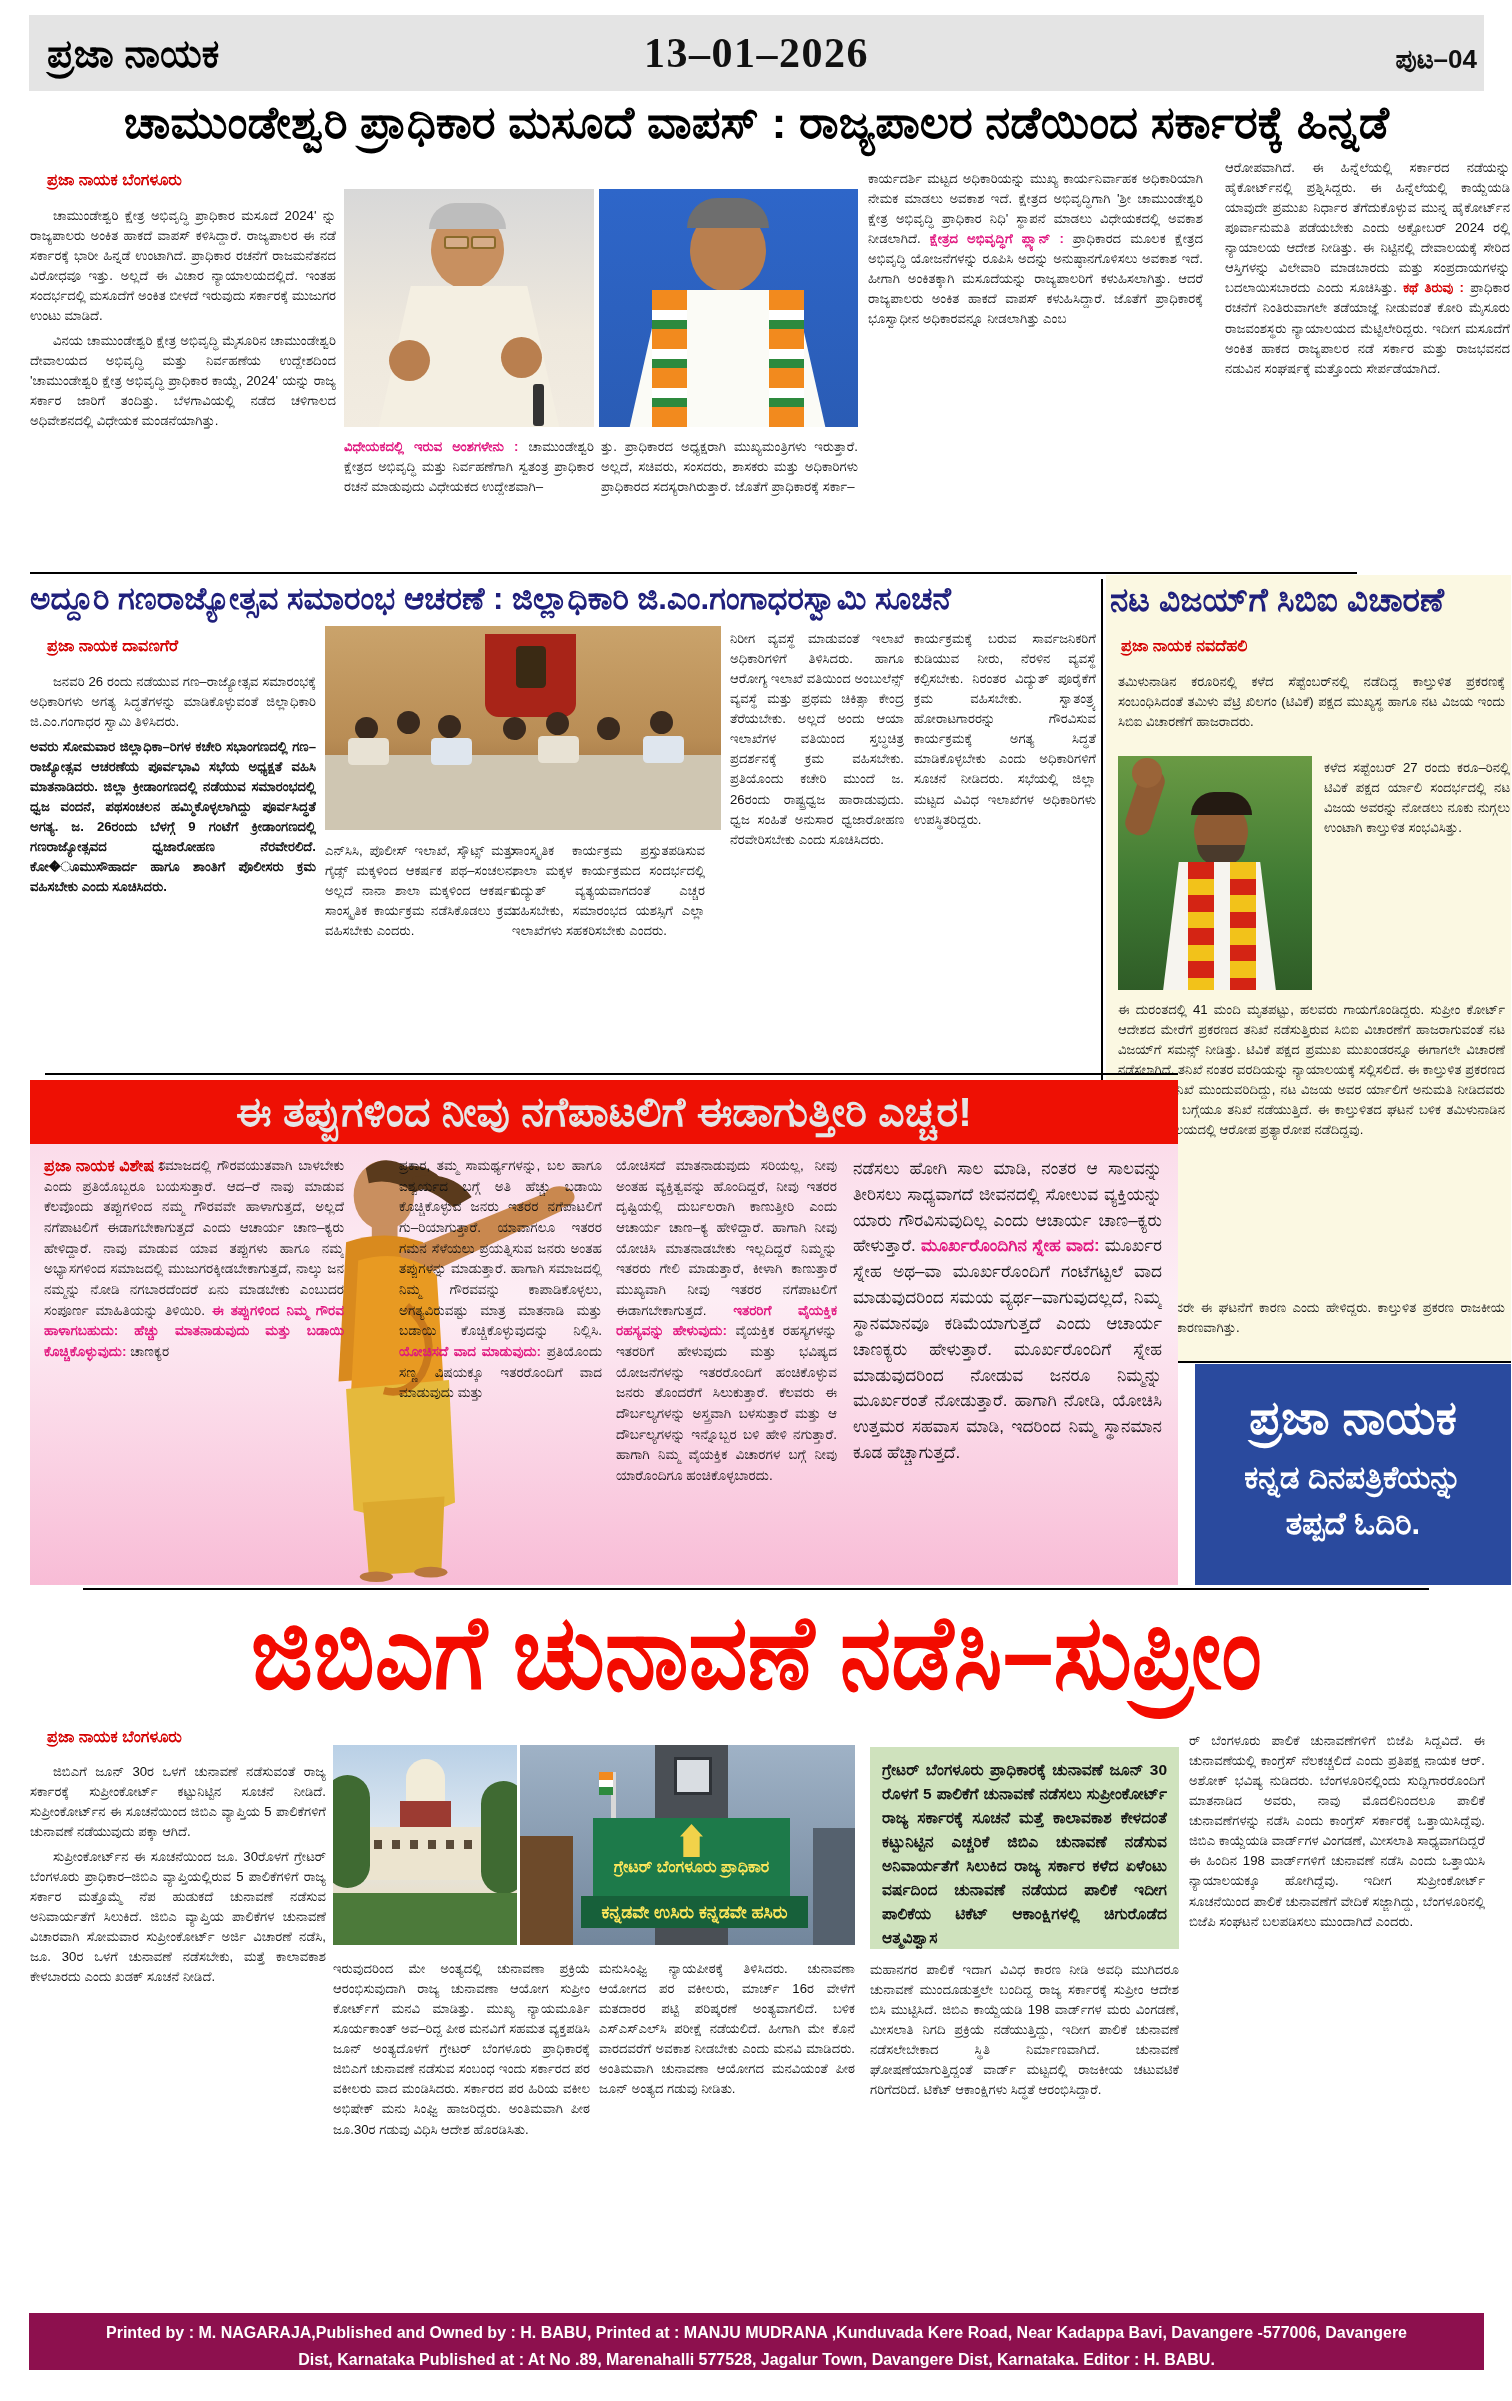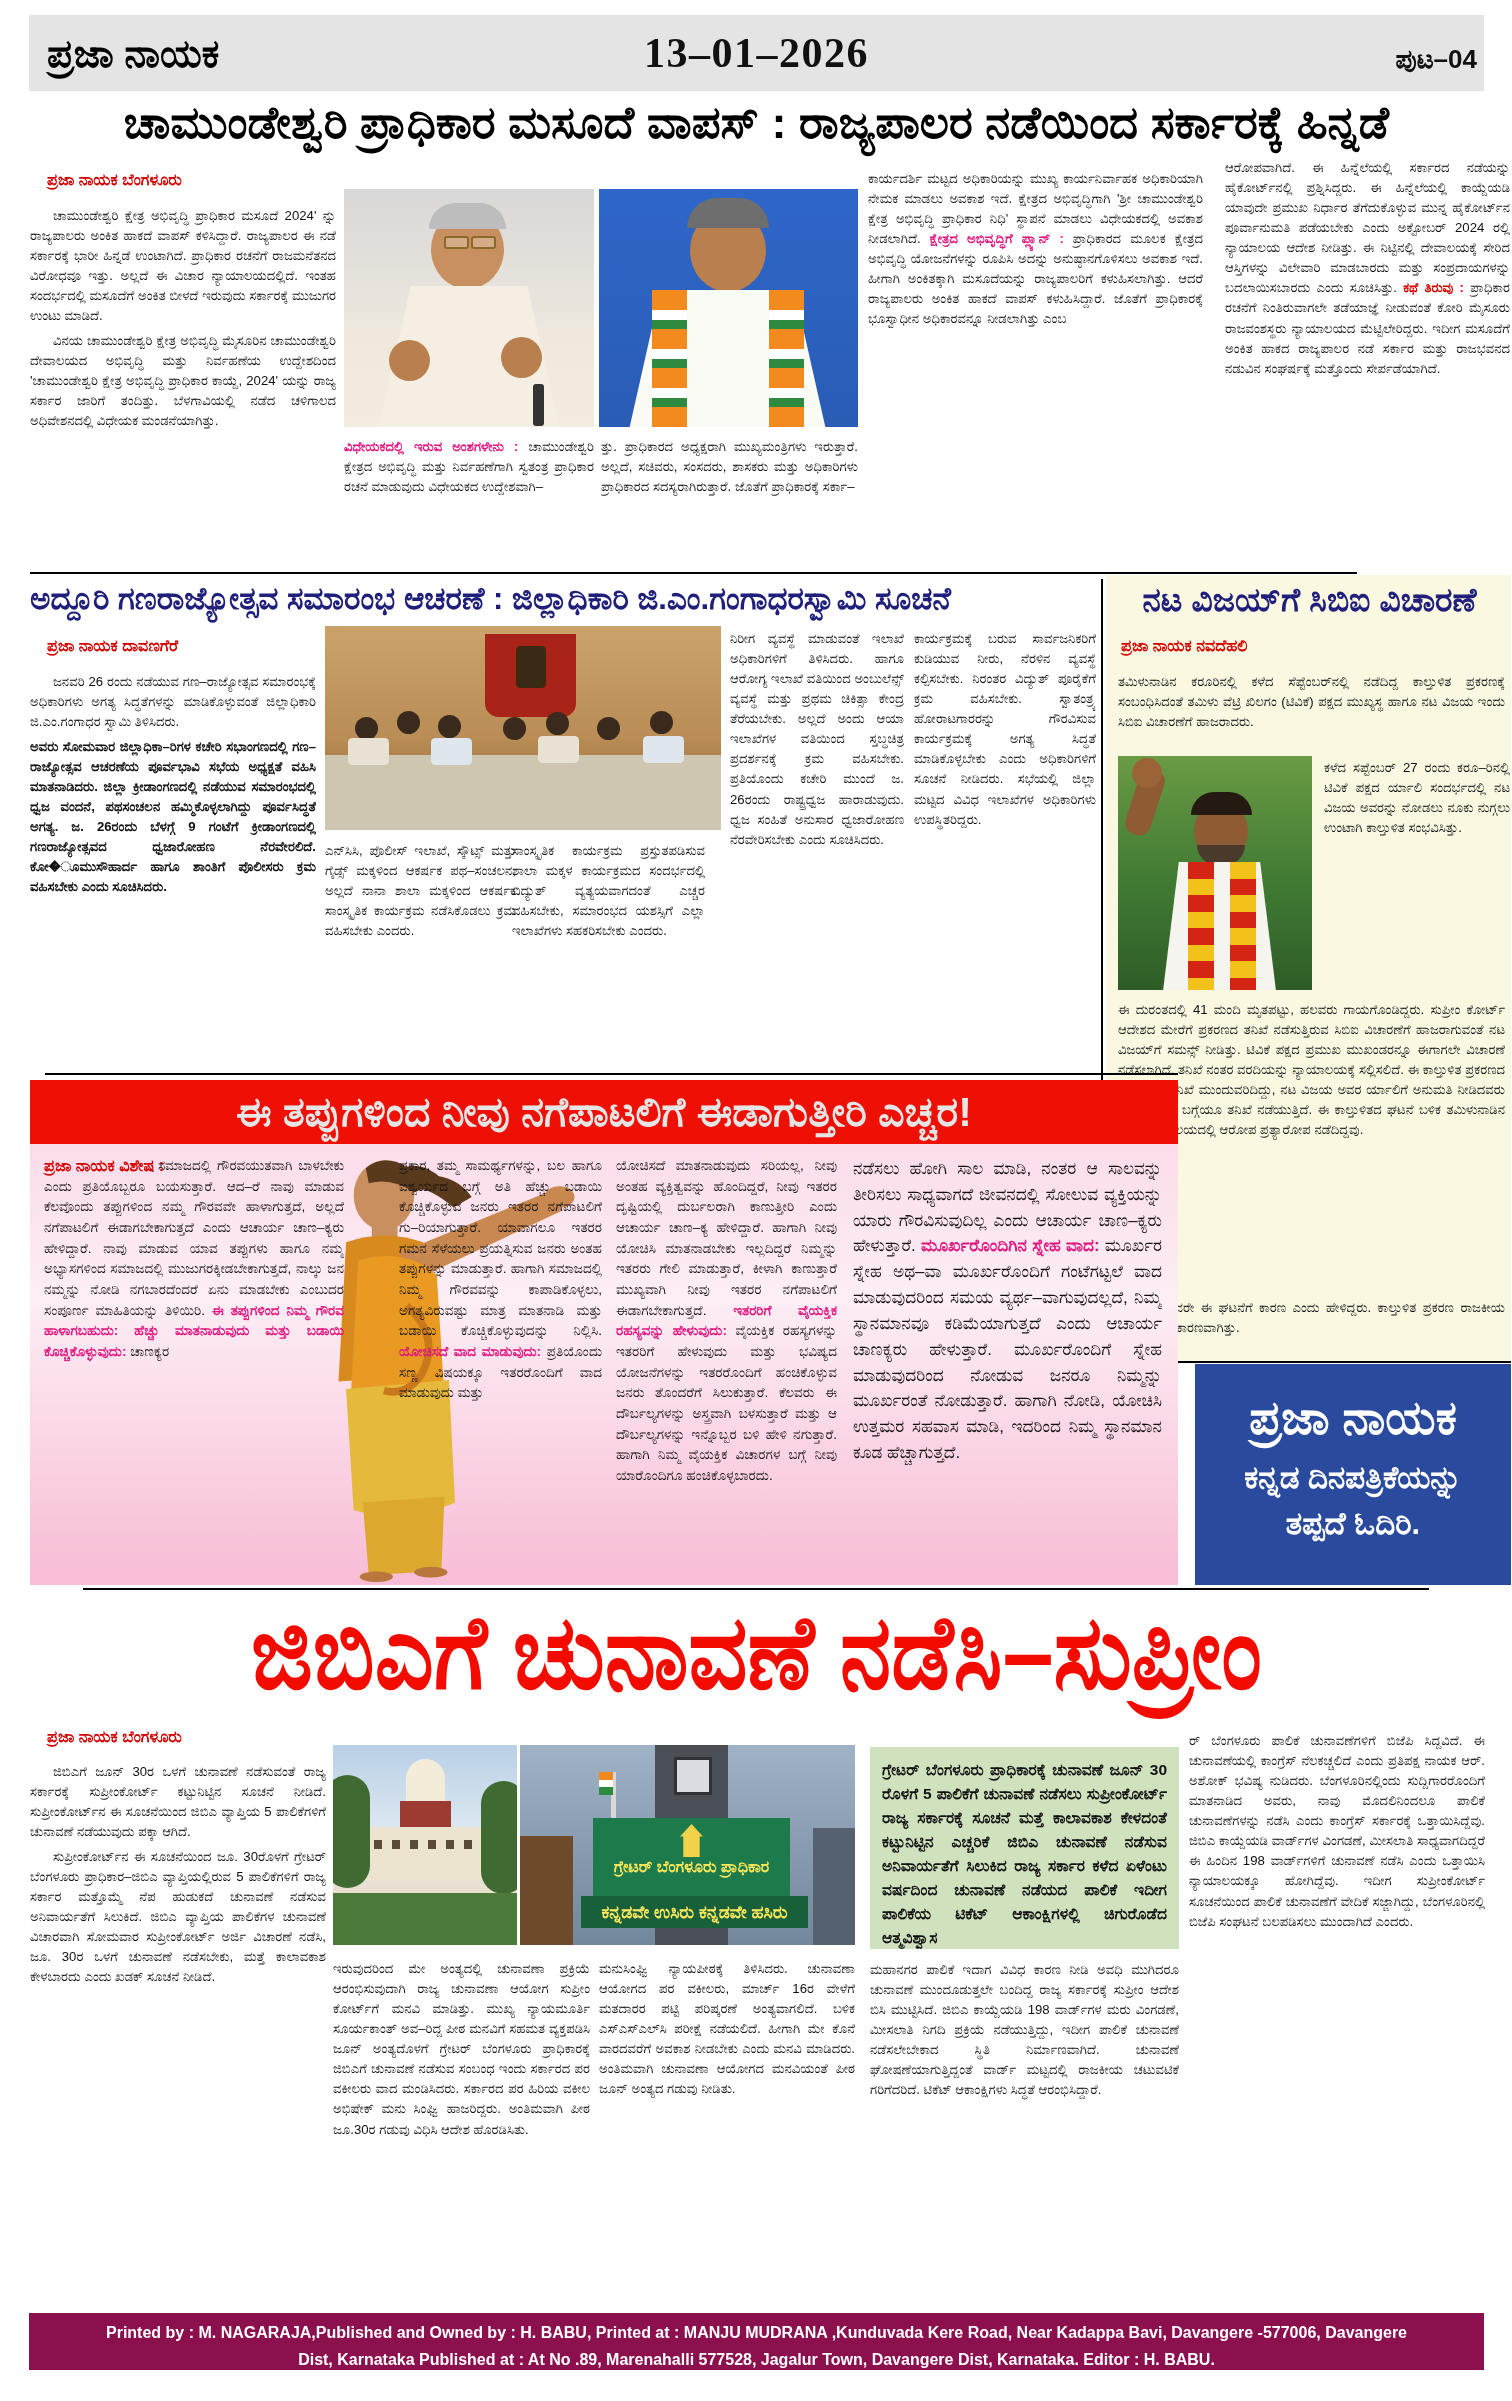--- a/index.html
+++ b/index.html
@@ -133,21 +133,21 @@
     <div style="position:absolute;left:23px;top:112px;width:41px;height:27px;background:#e8e2d4;border-radius:4.5px;"></div>
     <div style="position:absolute;left:106px;top:112px;width:41px;height:27px;background:#dfe6ee;border-radius:4.5px;"></div>
     <div style="position:absolute;left:213px;top:110px;width:41px;height:27px;background:#e8e2d4;border-radius:4.5px;"></div>
     <div style="position:absolute;left:318px;top:110px;width:41px;height:27px;background:#dfe6ee;border-radius:4.5px;"></div>
   </div>
   <div class="col" style="left:325px;top:841px;width:191px;height:221px;">ಎನ್‌ಸಿಸಿ, ಪೊಲೀಸ್ ಇಲಾಖೆ, ಸ್ಕೌಟ್ಸ್ ಮತ್ತು ಗೈಡ್ಸ್ ಮಕ್ಕಳಿಂದ ಆಕರ್ಷಕ ಪಥ–ಸಂಚಲನ, ಅಲ್ಲದೆ ನಾನಾ ಶಾಲಾ ಮಕ್ಕಳಿಂದ ಆಕರ್ಷಕ ಸಾಂಸ್ಕೃತಿಕ ಕಾರ್ಯಕ್ರಮ ನಡೆಸಿಕೊಡಲು ಕ್ರಮ ವಹಿಸಬೇಕು ಎಂದರು.</div>
   <div class="col" style="left:512px;top:841px;width:193px;height:221px;">ಸಾಂಸ್ಕೃತಿಕ ಕಾರ್ಯಕ್ರಮ ಪ್ರಸ್ತುತಪಡಿಸುವ ಶಾಲಾ ಮಕ್ಕಳ ಕಾರ್ಯಕ್ರಮದ ಸಂದರ್ಭದಲ್ಲಿ ವಿದ್ಯುತ್ ವ್ಯತ್ಯಯವಾಗದಂತೆ ಎಚ್ಚರ ವಹಿಸಬೇಕು, ಸಮಾರಂಭದ ಯಶಸ್ಸಿಗೆ ಎಲ್ಲಾ ಇಲಾಖೆಗಳು ಸಹಕರಿಸಬೇಕು ಎಂದರು.</div>
   <div class="col" style="left:730px;top:629px;width:174px;height:433px;">ನಿರೀಗ ವ್ಯವಸ್ಥೆ ಮಾಡುವಂತೆ ಇಲಾಖೆ ಅಧಿಕಾರಿಗಳಿಗೆ ತಿಳಿಸಿದರು. ಹಾಗೂ ಆರೋಗ್ಯ ಇಲಾಖೆ ವತಿಯಿಂದ ಅಂಬುಲೆನ್ಸ್ ವ್ಯವಸ್ಥೆ ಮತ್ತು ಪ್ರಥಮ ಚಿಕಿತ್ಸಾ ಕೇಂದ್ರ ತೆರೆಯಬೇಕು. ಅಲ್ಲದೆ ಅಂದು ಆಯಾ ಇಲಾಖೆಗಳ ವತಿಯಿಂದ ಸ್ತಬ್ಧಚಿತ್ರ ಪ್ರದರ್ಶನಕ್ಕೆ ಕ್ರಮ ವಹಿಸಬೇಕು. ಪ್ರತಿಯೊಂದು ಕಚೇರಿ ಮುಂದೆ ಜ. 26ರಂದು ರಾಷ್ಟ್ರಧ್ವಜ ಹಾರಾಡುವುದು. ಧ್ವಜ ಸಂಹಿತೆ ಅನುಸಾರ ಧ್ವಜಾರೋಹಣ ನೆರವೇರಿಸಬೇಕು ಎಂದು ಸೂಚಿಸಿದರು.</div>
   <div class="col" style="left:914px;top:629px;width:182px;height:433px;">ಕಾರ್ಯಕ್ರಮಕ್ಕೆ ಬರುವ ಸಾರ್ವಜನಿಕರಿಗೆ ಕುಡಿಯುವ ನೀರು, ನೆರಳಿನ ವ್ಯವಸ್ಥೆ ಕಲ್ಪಿಸಬೇಕು. ನಿರಂತರ ವಿದ್ಯುತ್ ಪೂರೈಕೆಗೆ ಕ್ರಮ ವಹಿಸಬೇಕು. ಸ್ವಾತಂತ್ರ್ಯ ಹೋರಾಟಗಾರರನ್ನು ಗೌರವಿಸುವ ಕಾರ್ಯಕ್ರಮಕ್ಕೆ ಅಗತ್ಯ ಸಿದ್ಧತೆ ಮಾಡಿಕೊಳ್ಳಬೇಕು ಎಂದು ಅಧಿಕಾರಿಗಳಿಗೆ ಸೂಚನೆ ನೀಡಿದರು. ಸಭೆಯಲ್ಲಿ ಜಿಲ್ಲಾ ಮಟ್ಟದ ವಿವಿಧ ಇಲಾಖೆಗಳ ಅಧಿಕಾರಿಗಳು ಉಪಸ್ಥಿತರಿದ್ದರು.</div>
 
-  <div class="abs h-blue" style="left:1110px;top:581px;width:399px;font-size:33px;text-align:center;white-space:nowrap;">ನಟ ವಿಜಯ್‌ಗೆ ಸಿಬಿಐ ವಿಚಾರಣೆ</div>
+  <div class="abs h-blue" style="left:1110px;top:581px;width:399px;font-size:33px;white-space:nowrap;">ನಟ ವಿಜಯ್‌ಗೆ ಸಿಬಿಐ ವಿಚಾರಣೆ</div>
   <div class="byline" style="left:1121px;top:637px;">ಪ್ರಜಾ ನಾಯಕ ನವದೆಹಲಿ</div>
   <div class="col" style="left:1118px;top:672px;width:387px;height:82px;">ತಮಿಳುನಾಡಿನ ಕರೂರಿನಲ್ಲಿ ಕಳೆದ ಸೆಪ್ಟೆಂಬರ್‌ನಲ್ಲಿ ನಡೆದಿದ್ದ ಕಾಲ್ತುಳಿತ ಪ್ರಕರಣಕ್ಕೆ ಸಂಬಂಧಿಸಿದಂತೆ ತಮಿಳು ವೆಟ್ರಿ ಖಿಲಗಂ (ಟಿವಿಕೆ) ಪಕ್ಷದ ಮುಖ್ಯಸ್ಥ ಹಾಗೂ ನಟ ವಿಜಯ ಇಂದು ಸಿಬಿಐ ವಿಚಾರಣೆಗೆ ಹಾಜರಾದರು.</div>
   <div class="photo ph-vijay" style="left:1118px;top:756px;width:194px;height:234px;">
     <div style="position:absolute;left:13.6px;top:12px;width:26px;height:68px;background:#8f5b33;border-radius:12px;transform:rotate(18deg);"></div>
     <div class="head-c" style="left:13.6px;top:1.5px;width:30px;height:30px;background:#9a6438;"></div>
     <div class="head-c" style="left:76px;top:45px;width:54px;height:61px;background:#8f5b33;"></div>
     <div style="position:absolute;left:73px;top:36px;width:61px;height:23px;border-radius:30px 30px 0 0;background:#241a12;"></div>
     <div style="position:absolute;left:79px;top:89px;width:48px;height:19.7px;border-radius:0 0 23px 23px;background:#4a3a2c;"></div>
     <div class="shirt" style="left:45px;top:106px;width:113px;height:129px;background:#f6f4ef;clip-path:polygon(14% 0,86% 0,100% 100%,0 100%);"></div>
     <div class="shirt" style="left:70px;top:106px;width:26px;height:129px;background:repeating-linear-gradient(180deg,#d42414 0 16.6px,#f2c21a 16.6px 33px);"></div>

